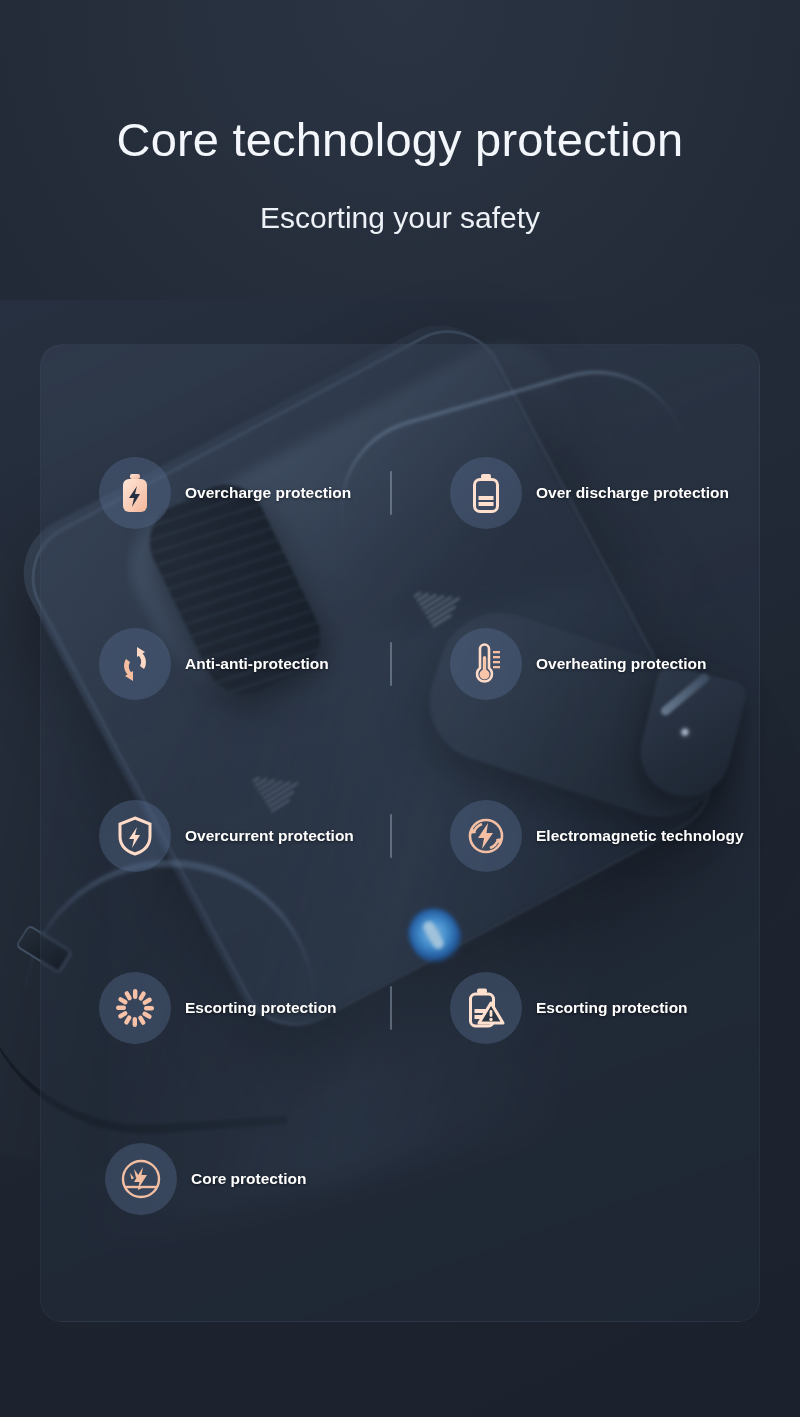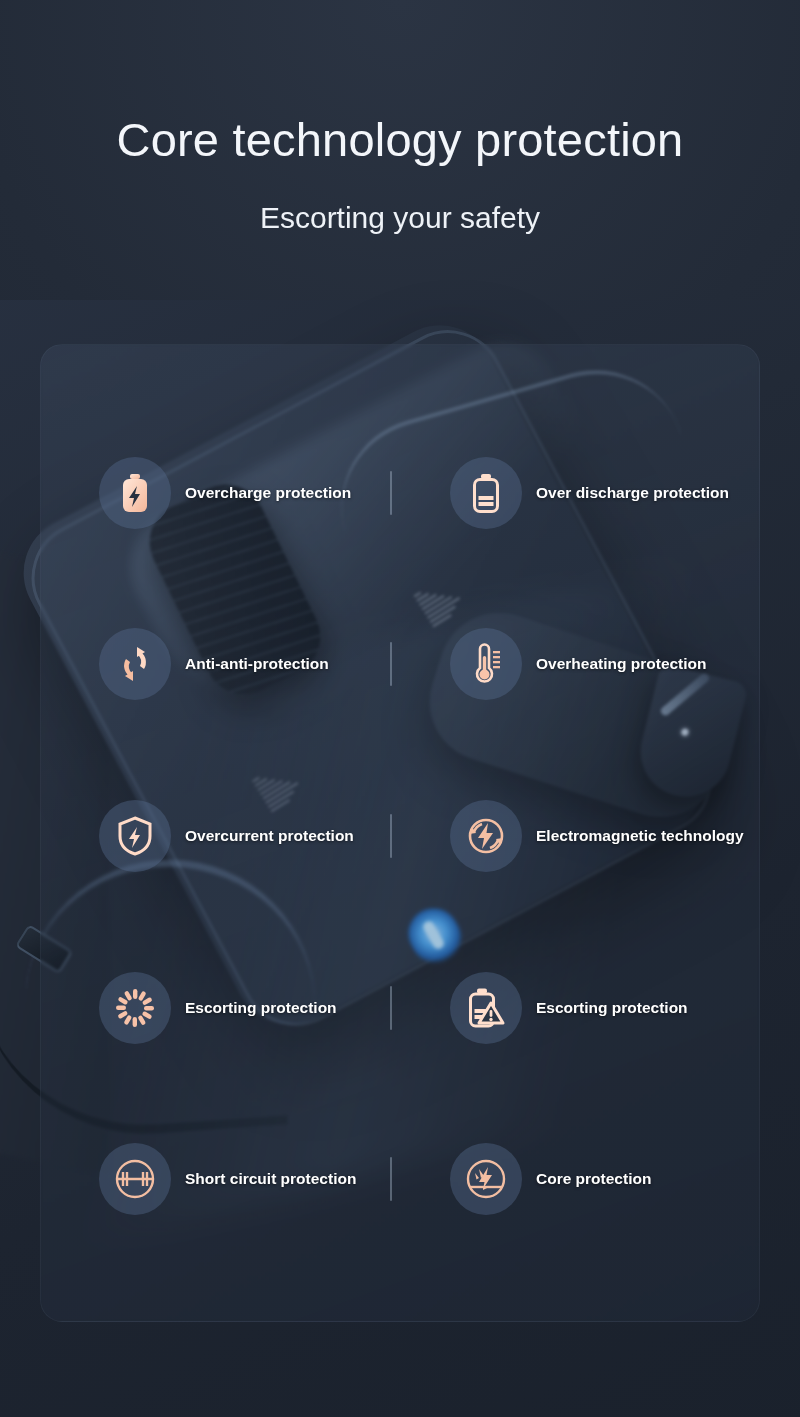--- a/index.html
+++ b/index.html
@@ -362,33 +362,20 @@
           <rect x="8.5" y="22" width="15" height="4" fill="#ffdfcd"></rect>
           <rect x="8.5" y="28" width="15" height="4" fill="#ffdfcd"></rect>
           <path d="M25 16 L37 36 H13 z" fill="#2b3645" stroke="#ffdfcd" stroke-width="3" stroke-linejoin="round"></path>
           <rect x="23.6" y="23" width="2.8" height="7" rx="1.4" fill="#ffdfcd"></rect>
           <circle cx="25" cy="32.5" r="1.7" fill="#ffdfcd"></circle>
         </svg>
       </div>
       <span class="feature-label">Escorting protection</span>
     </div>
 
-    <div class="cell left">
-      <div class="icon-circle">
-        <svg width="44" height="44" viewBox="0 0 44 44">
-          <circle cx="22" cy="22" r="18" fill="none" stroke="#f3bea2" stroke-width="2.4"></circle>
-          <line x1="5" y1="22" x2="39" y2="22" stroke="#f3bea2" stroke-width="2.4"></line>
-          <line x1="10" y1="15" x2="10" y2="29" stroke="#f3bea2" stroke-width="2.4"></line>
-          <line x1="14" y1="15" x2="14" y2="29" stroke="#f3bea2" stroke-width="2.4"></line>
-          <line x1="30" y1="15" x2="30" y2="29" stroke="#f3bea2" stroke-width="2.4"></line>
-          <line x1="34" y1="15" x2="34" y2="29" stroke="#f3bea2" stroke-width="2.4"></line>
-        </svg>
-      </div>
-      <span class="feature-label">Short circuit protection</span>
-    </div>
 
     <div class="cell right">
       <div class="icon-circle">
         <svg width="44" height="44" viewBox="0 0 44 44">
           <circle cx="22" cy="22" r="18" fill="none" stroke="#f3bea2" stroke-width="2.4"></circle>
           <line x1="6" y1="30" x2="38" y2="30" stroke="#f3bea2" stroke-width="2.4"></line>
           <path d="M24 10 L15 25 h5.5 l-1.5 7 9 -14 h-5.5 z" fill="#f3bea2"></path>
           <path d="M15 12 l5 7 -3 2 z" fill="#f3bea2"></path>
           <path d="M11 16 l4 5 -2.5 1.5 z" fill="#f3bea2"></path>
           <path d="M19 29 l4 2 -4 2 z" fill="#f3bea2"></path>

